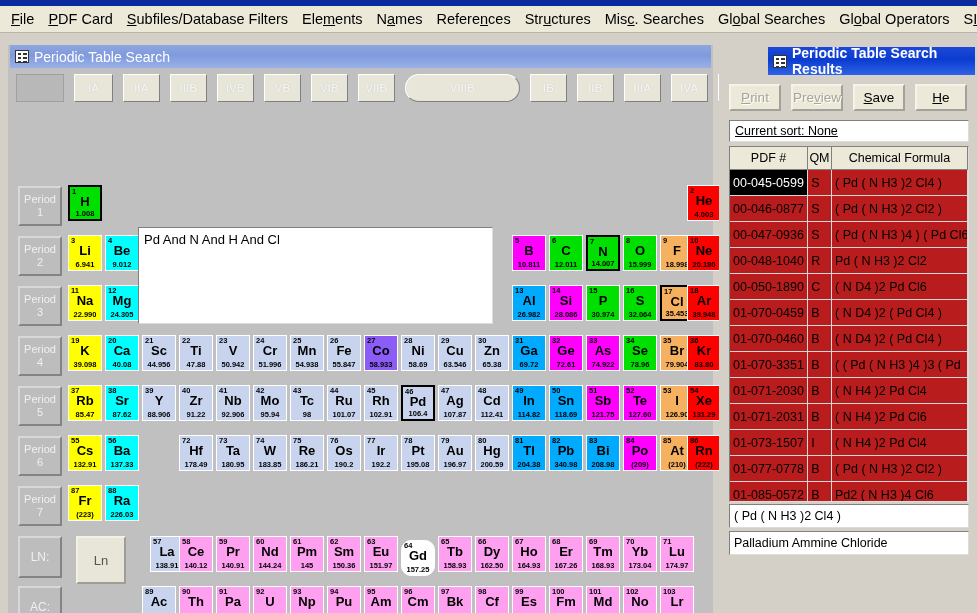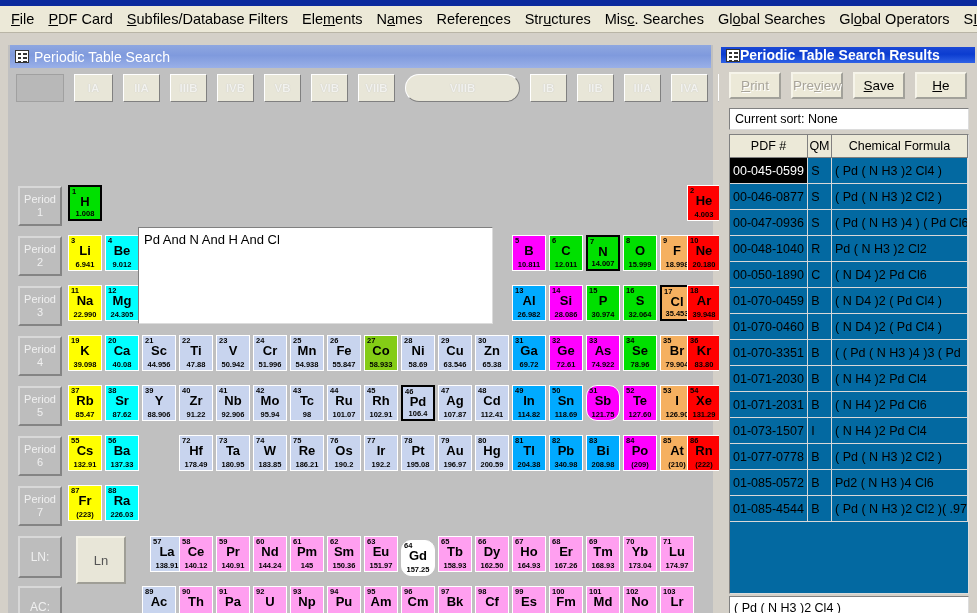--- a/index.html
+++ b/index.html
@@ -135,38 +135,38 @@
   .btn.disabled { color:#a8a49a; text-shadow: 1px 1px 0 #fff; }
 
   
   #res-window {
     position:absolute; left:719px; top:45px;
     width:258px; height:568px;
     background:#d4d0c8;
     border:2px solid #d4d0c8;
   }
   #res-titlebar {
-    height:16px;
+    height:28px;
     background: linear-gradient(to bottom,#1c49d6 0%, #0b3cd0 45%, #2f62e6 100%);
-    display:flex; align-items:center; padding-left:5px;
-    color:#fff; font-size:14px; font-weight:bold;
+    display:flex; align-items:center; gap:5px; padding-left:5px;
+    color:#fff; font-size:14px; font-weight:bold;margin-left:47px;
   }
   #res-toolbar { display:flex; gap:10px; padding:9px 0 7px 8px; }
   #res-toolbar .btn { width:52px; height:27px; }
   #sortbar {
     margin:2px 6px 0 8px; height:22px;
     background:#fff; border:1px solid #808080;
     border-right-color:#dcdcdc; border-bottom-color:#dcdcdc;
-    font-size:12.5px; display:flex; align-items:center; padding-left:5px;
+    font-size:12.5px; display:flex; align-items:center; padding-left:5px;text-decoration:underline;
   }
   #grid {
     margin:4px 6px 0 8px;
-    background:#0369a1;
+    background:#b91c1c;
     border:1px solid #808080; border-right-color:#dcdcdc; border-bottom-color:#dcdcdc;
-    height:460px; overflow:hidden; position:relative;
+    height:356px; overflow:hidden; position:relative;
   }
   .ghead { display:flex; height:23px; background:#ece9d8; border-bottom:1px solid #808080;}
   .ghead div {
     font-size:12.5px; display:flex; align-items:center; justify-content:center;
     border-right:1px solid #808080; background:#ece9d8;
   }
   .grow { display:flex; height:26px; border-bottom:1px solid #d8d8d8; }
   .grow div {
     font-size:12.5px; display:flex; align-items:center;
     border-right:1px solid #d8d8d8; padding-left:3px; white-space:nowrap; overflow:hidden;
@@ -386,21 +386,21 @@
         <div class="el" style="left: 280px; top: 267px; background: rgb(200, 212, 238); color: rgb(0, 0, 0);">
           <div class="num">25</div>
           <div class="sym">Mn</div>
           <div class="wt">54.938</div>
         </div>
         <div class="el" style="left: 317px; top: 267px; background: rgb(200, 212, 238); color: rgb(0, 0, 0);">
           <div class="num">26</div>
           <div class="sym">Fe</div>
           <div class="wt">55.847</div>
         </div>
-        <div class="el" style="left: 354px; top: 267px; background: #84cc16; color: rgb(0, 0, 0);">
+        <div class="el" style="left: 354px; top: 267px; background: #8b5cf6; color: rgb(0, 0, 0);">
           <div class="num">27</div>
           <div class="sym">Co</div>
           <div class="wt">58.933</div>
         </div>
         <div class="el" style="left: 391px; top: 267px; background: rgb(200, 212, 238); color: rgb(0, 0, 0);">
           <div class="num">28</div>
           <div class="sym">Ni</div>
           <div class="wt">58.69</div>
         </div>
         <div class="el" style="left: 428px; top: 267px; background: rgb(200, 212, 238); color: rgb(0, 0, 0);">
@@ -506,21 +506,21 @@
         <div class="el" style="left: 502px; top: 317px; background: rgb(0, 170, 255); color: rgb(0, 0, 0);">
           <div class="num">49</div>
           <div class="sym">In</div>
           <div class="wt">114.82</div>
         </div>
         <div class="el" style="left: 539px; top: 317px; background: rgb(0, 170, 255); color: rgb(0, 0, 0);">
           <div class="num">50</div>
           <div class="sym">Sn</div>
           <div class="wt">118.69</div>
         </div>
-        <div class="el" style="left: 576px; top: 317px; background: rgb(255, 0, 255); color: rgb(0, 0, 0); border-radius: 11px;">
+        <div class="el" style="left: 576px; top: 317px; background: rgb(255, 0, 255); color: rgb(0, 0, 0);">
           <div class="num">51</div>
           <div class="sym">Sb</div>
           <div class="wt">121.75</div>
         </div>
         <div class="el" style="left: 613px; top: 317px; background: rgb(255, 0, 255); color: rgb(0, 0, 0);">
           <div class="num">52</div>
           <div class="sym">Te</div>
           <div class="wt">127.60</div>
         </div>
         <div class="el" style="left: 650px; top: 317px; background: rgb(245, 176, 96); color: rgb(0, 0, 0);">

